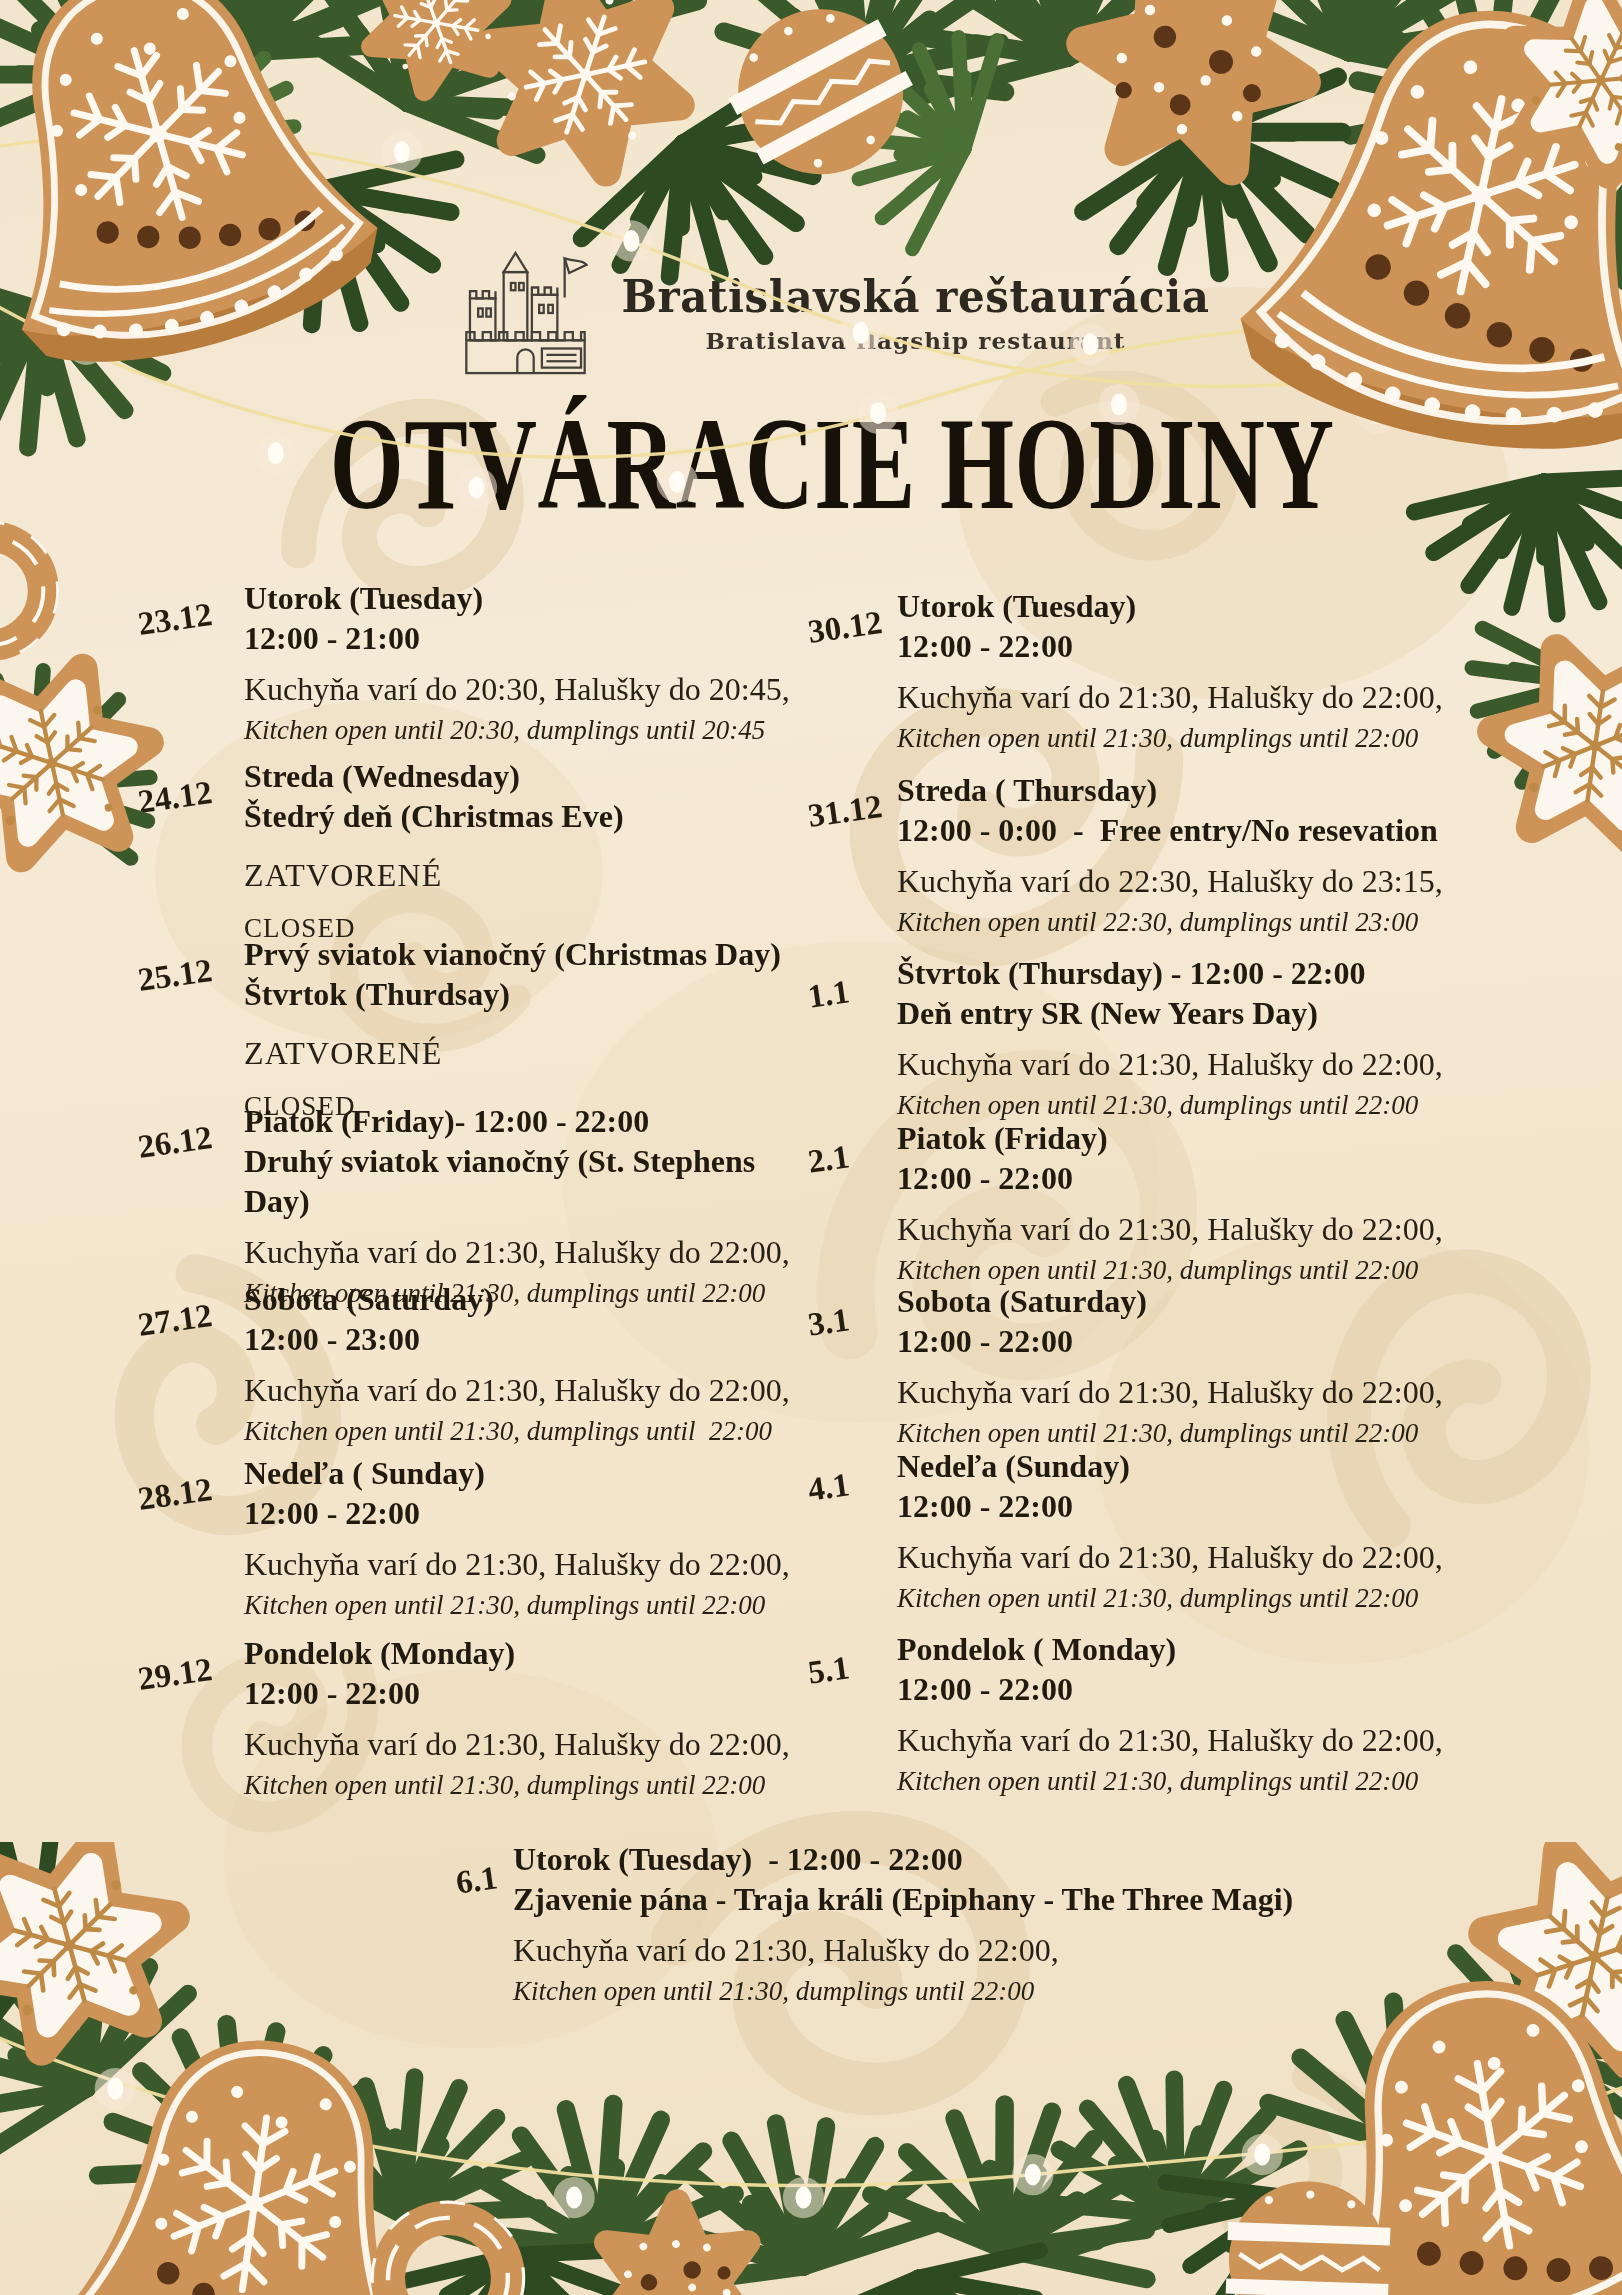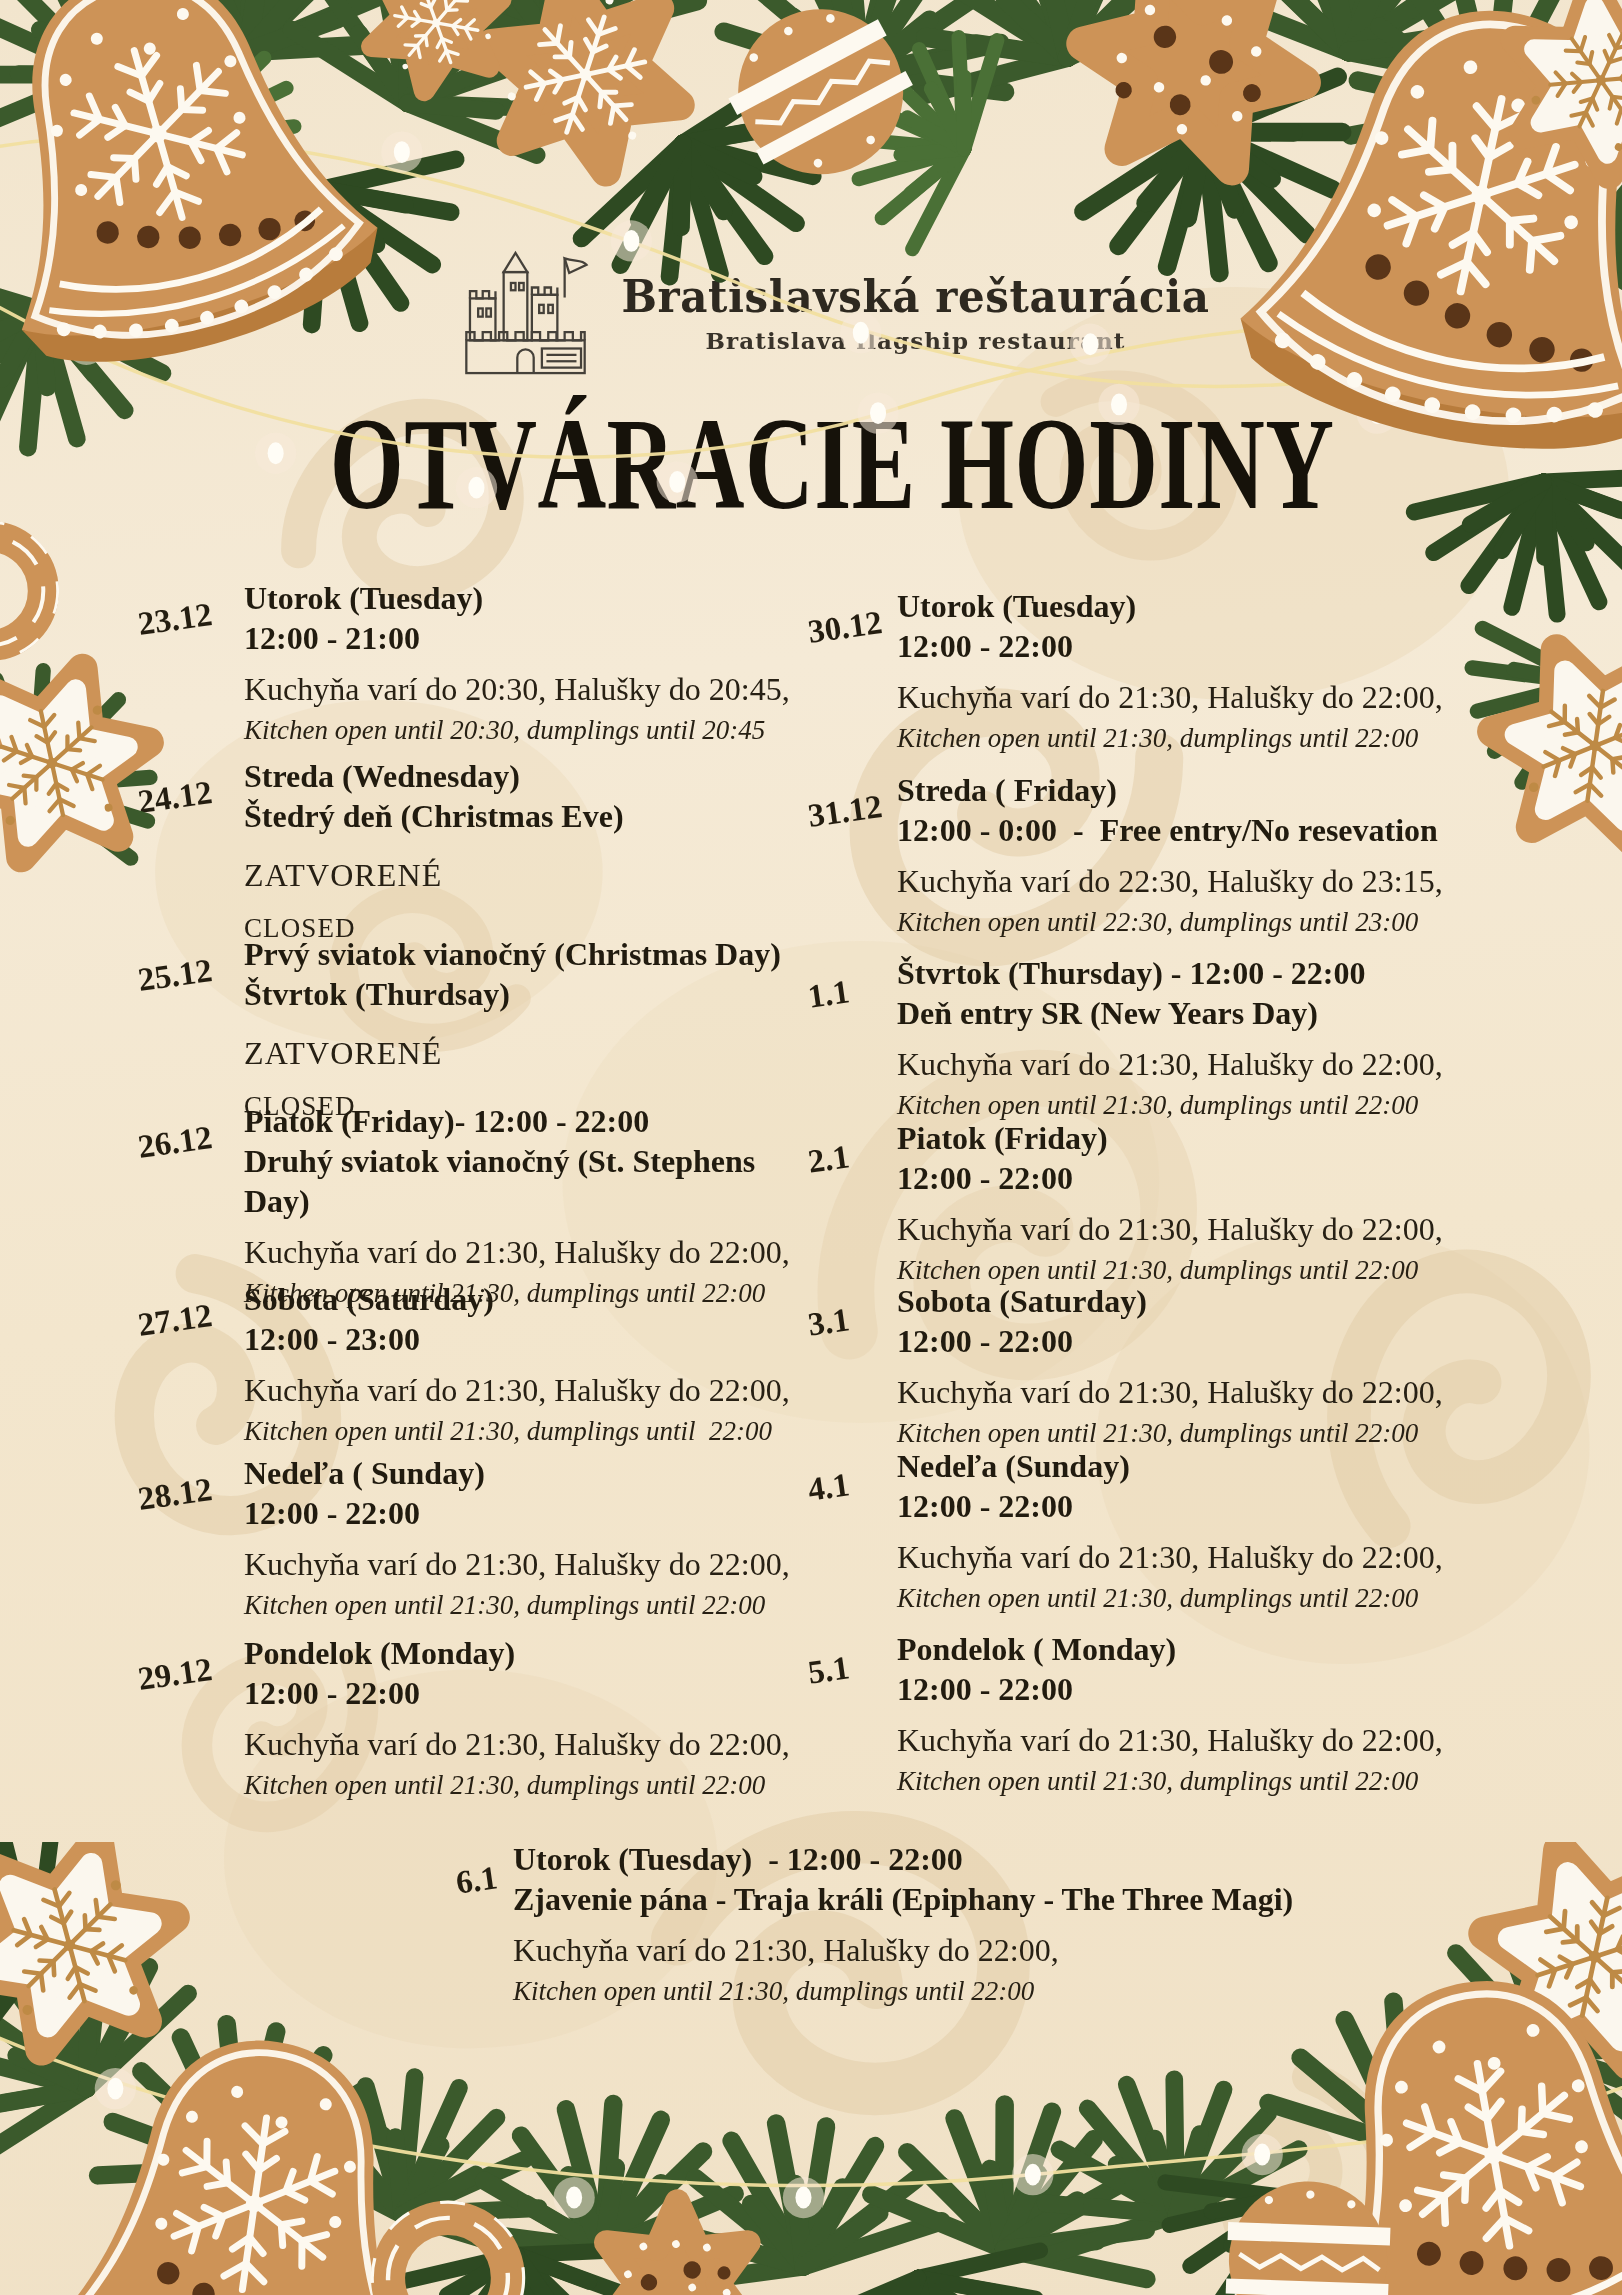--- a/index.html
+++ b/index.html
@@ -331,21 +331,21 @@
       <div class="lines">
         <div class="h">Utorok (Tuesday)</div>
         <div class="h">12:00 - 22:00</div>
         <div class="sk">Kuchyňa varí do 21:30, Halušky do 22:00,</div>
         <div class="en">Kitchen open until 21:30, dumplings until 22:00</div>
       </div>
     </div>
     <div class="entry" style="top:770px">
       <span class="date">31.12</span>
       <div class="lines">
-        <div class="h">Streda ( Friday)</div>
+        <div class="h">Streda ( Thursday)</div>
         <div class="h">12:00 - 0:00  -  Free entry/No resevation</div>
         <div class="sk">Kuchyňa varí do 22:30, Halušky do 23:15,</div>
         <div class="en">Kitchen open until 22:30, dumplings until 23:00</div>
       </div>
     </div>
     <div class="entry" style="top:953px">
       <span class="date">1.1</span>
       <div class="lines">
         <div class="h">Štvrtok (Thursday) - 12:00 - 22:00</div>
         <div class="h">Deň entry SR (New Years Day)</div>

